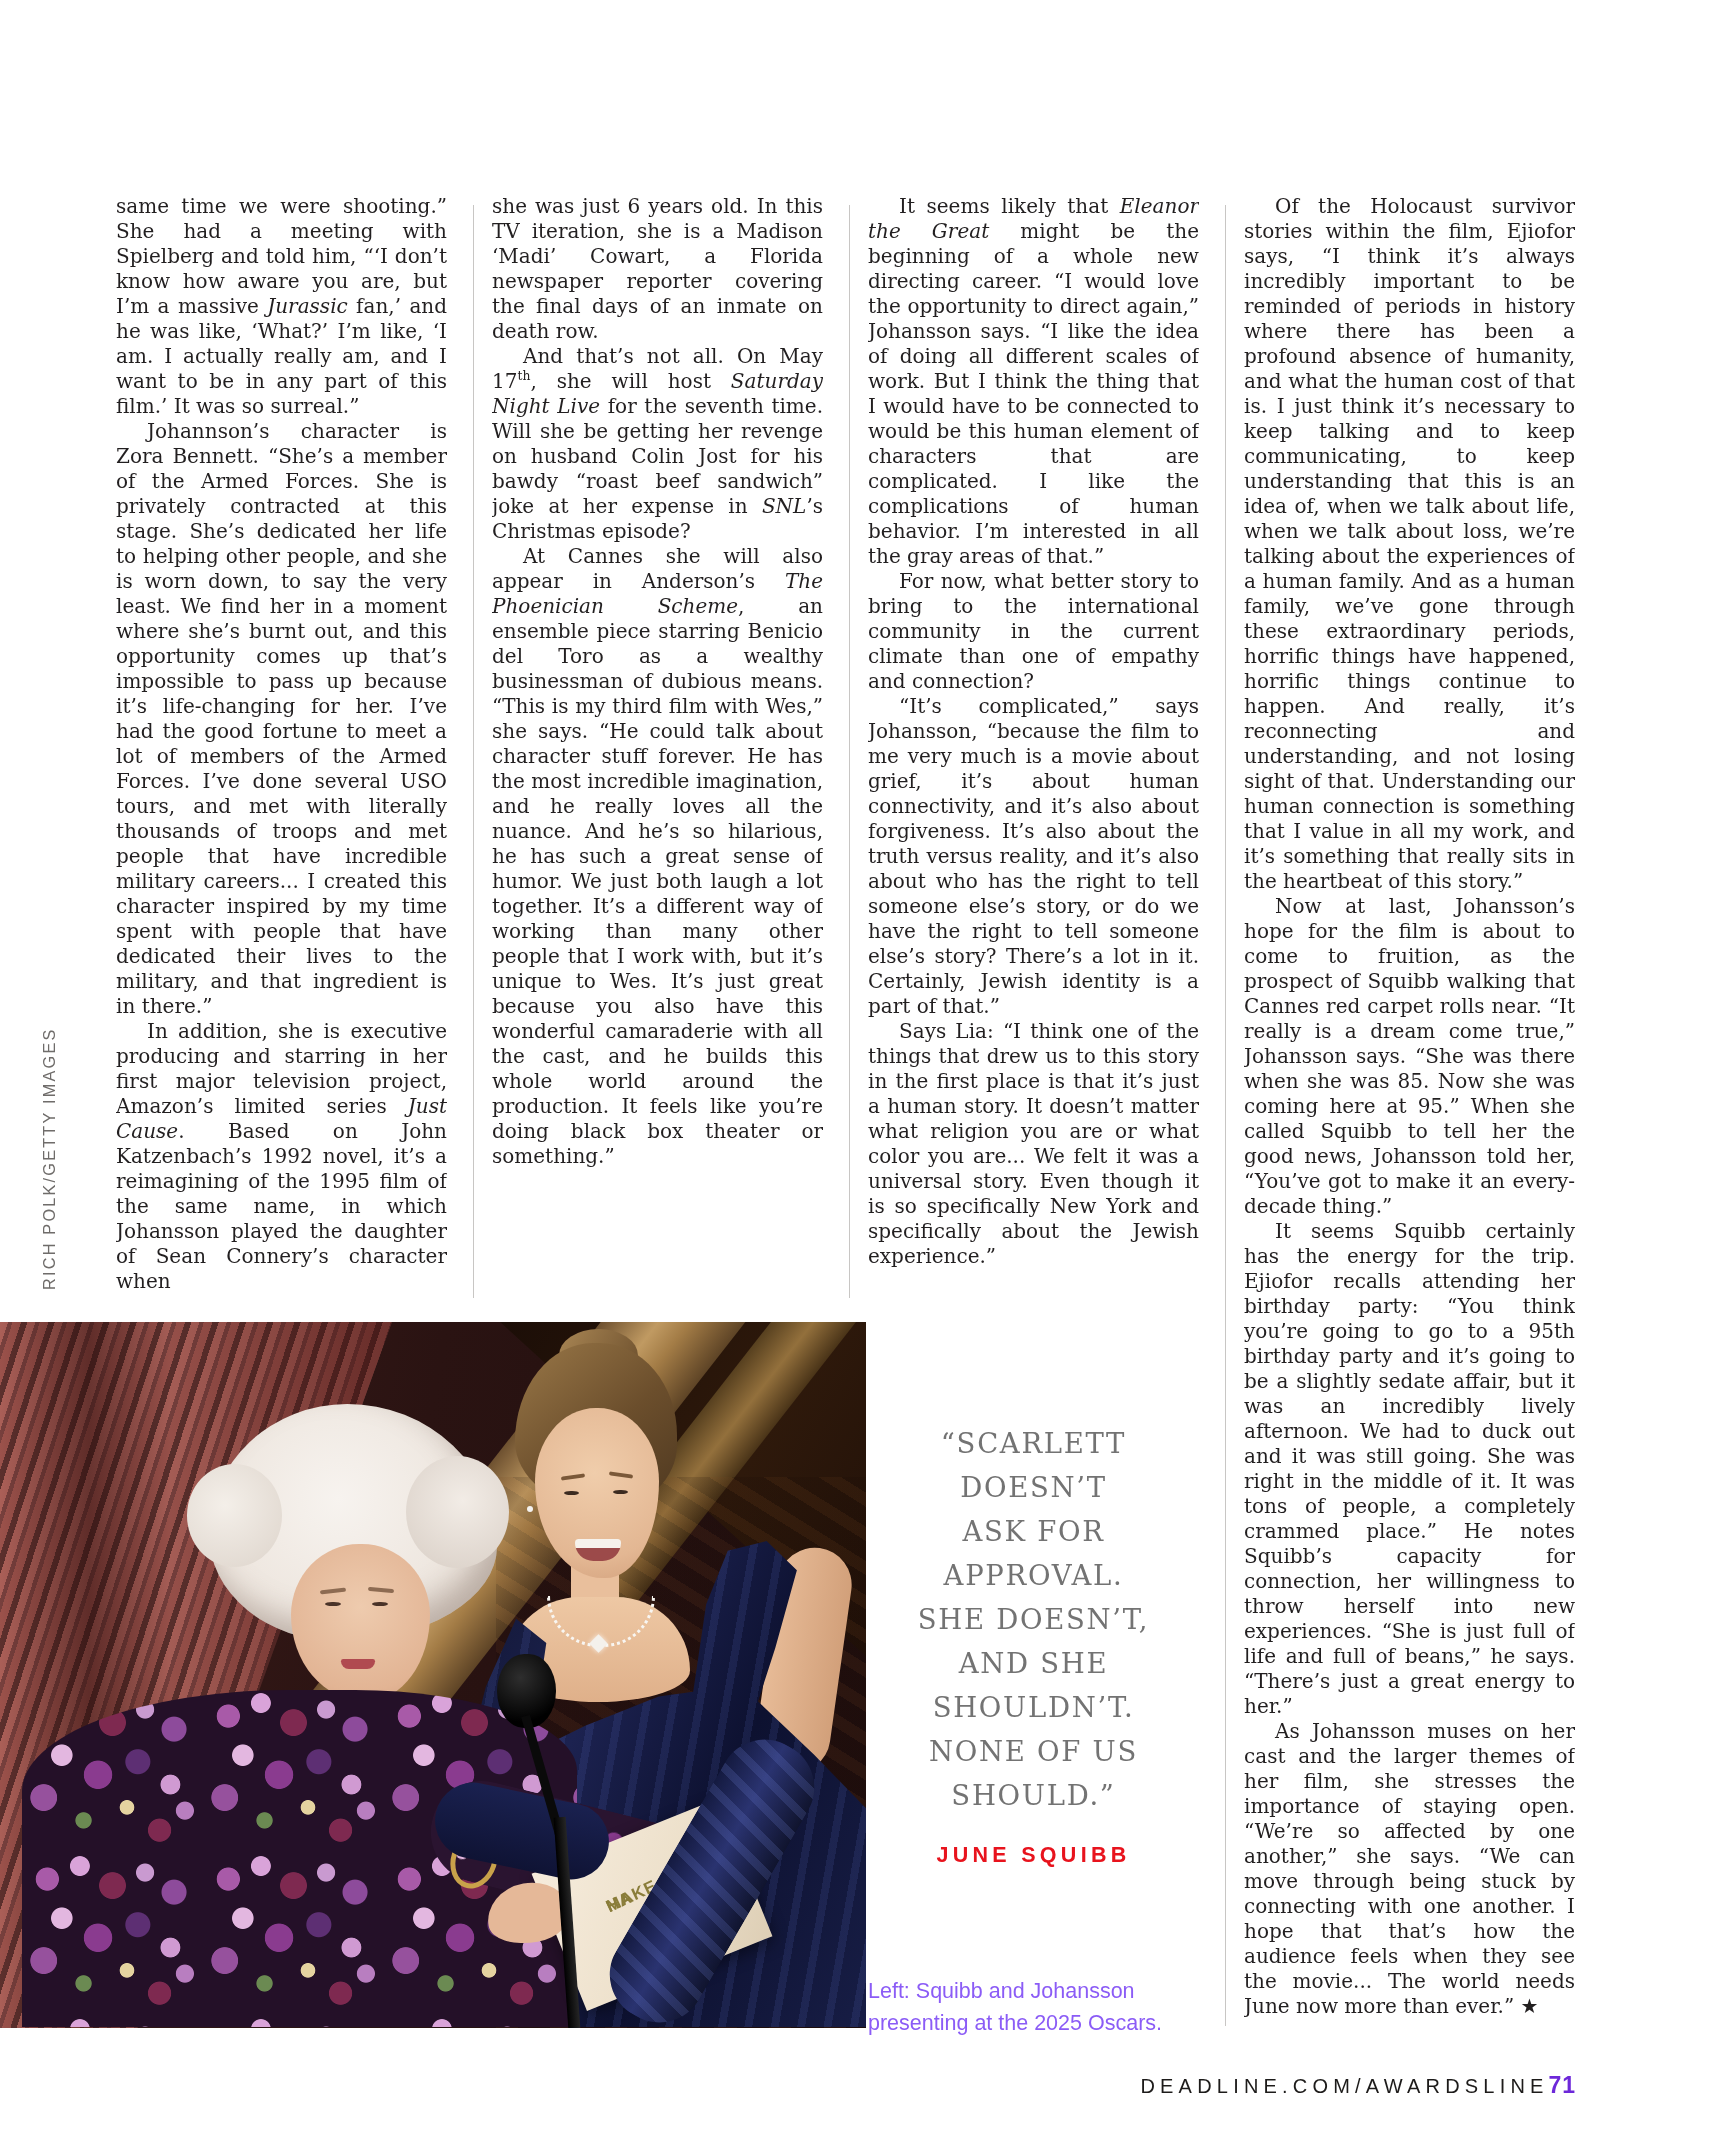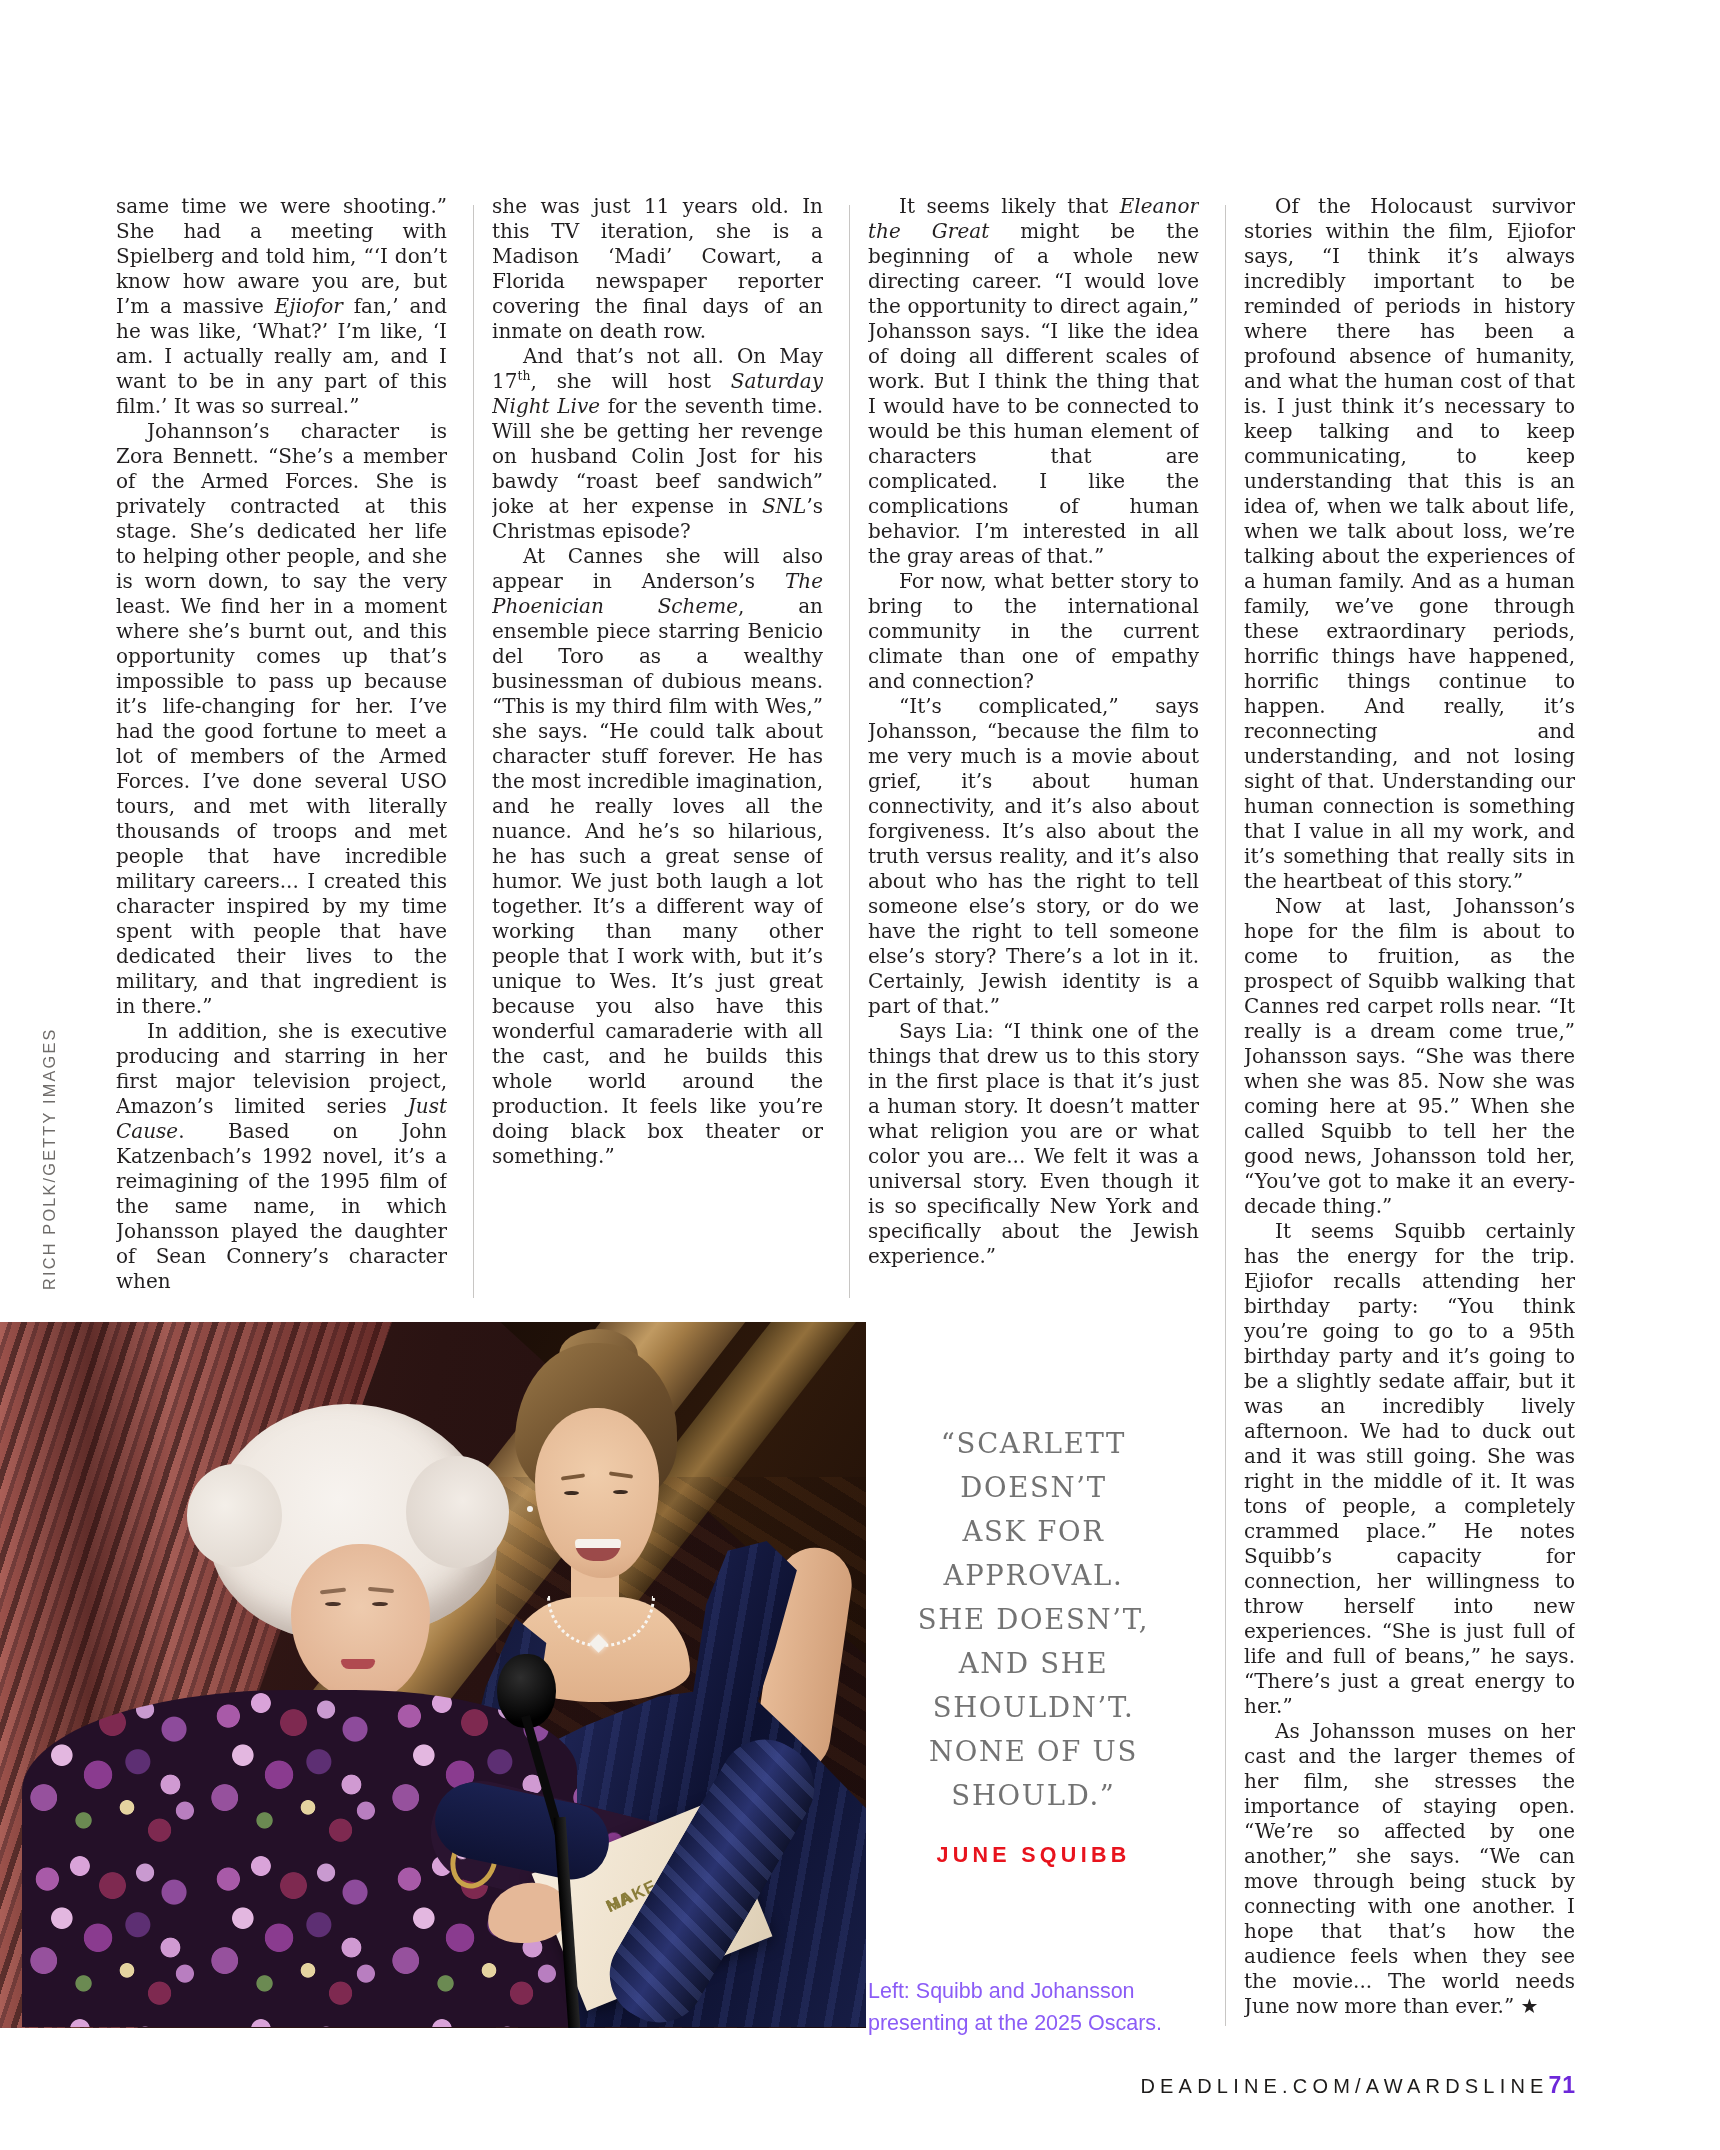--- a/index.html
+++ b/index.html
@@ -177,26 +177,26 @@
   .ph-mic-pole { left:561px; top:495px; width:12px; height:213px; z-index:9;
       background:linear-gradient(90deg,#000,#262626); transform:rotate(-4deg); }
 </style>
 </head>
 <body>
 
 <div class="page">
 
   <div class="columns">
       <div class="col col-a">
-        <p class="para"><span>same time we were shooting.” She had a meeting with Spielberg and told him, “‘I don’t know how aware you are, but I’m a massive </span><em>Ejiofor</em><span> fan,’ and he was like, ‘What?’ I’m like, ‘I am. I actually really am, and I want to be in any part of this film.’ It was so surreal.”</span></p>
+        <p class="para"><span>same time we were shooting.” She had a meeting with Spielberg and told him, “‘I don’t know how aware you are, but I’m a massive </span><em>Jurassic</em><span> fan,’ and he was like, ‘What?’ I’m like, ‘I am. I actually really am, and I want to be in any part of this film.’ It was so surreal.”</span></p>
         <p class="para indent"><span>Johannson’s character is Zora Bennett. “She’s a member of the Armed Forces. She is privately contracted at this stage. She’s dedicated her life to helping other people, and she is worn down, to say the very least. We find her in a moment where she’s burnt out, and this opportunity comes up that’s impossible to pass up because it’s life-changing for her. I’ve had the good fortune to meet a lot of members of the Armed Forces. I’ve done several USO tours, and met with literally thousands of troops and met people that have incredible military careers... I created this character inspired by my time spent with people that have dedicated their lives to the military, and that ingredient is in there.”</span></p>
         <p class="para indent"><span>In addition, she is executive producing and starring in her first major television project, Amazon’s limited series </span><em>Just Cause</em><span>. Based on John Katzenbach’s 1992 novel, it’s a reimagining of the 1995 film of the same name, in which Johansson played the daughter of Sean Connery’s character when</span></p>
       </div>
       <div class="col col-b">
-        <p class="para"><span>she was just 11 years old. In this TV iteration, she is a Madison ‘Madi’ Cowart, a Florida newspaper reporter covering the final days of an inmate on death row.</span></p>
+        <p class="para"><span>she was just 6 years old. In this TV iteration, she is a Madison ‘Madi’ Cowart, a Florida newspaper reporter covering the final days of an inmate on death row.</span></p>
         <p class="para indent"><span>And that’s not all. On May 17</span><sup>th</sup><span>, she will host </span><em>Saturday Night Live</em><span> for the seventh time. Will she be getting her revenge on husband Colin Jost for his bawdy “roast beef sandwich” joke at her expense in </span><em>SNL</em><span>’s Christmas episode?</span></p>
         <p class="para indent"><span>At Cannes she will also appear in Anderson’s </span><em>The Phoenician Scheme</em><span>, an ensemble piece starring Benicio del Toro as a wealthy businessman of dubious means. “This is my third film with Wes,” she says. “He could talk about character stuff forever. He has the most incredible imagination, and he really loves all the nuance. And he’s so hilarious, he has such a great sense of humor. We just both laugh a lot together. It’s a different way of working than many other people that I work with, but it’s unique to Wes. It’s just great because you also have this wonderful camaraderie with all the cast, and he builds this whole world around the production. It feels like you’re doing black box theater or something.”</span></p>
       </div>
       <div class="col col-c">
         <p class="para indent"><span>It seems likely that </span><em>Eleanor the Great</em><span> might be the beginning of a whole new directing career. “I would love the opportunity to direct again,” Johansson says. “I like the idea of doing all different scales of work. But I think the thing that I would have to be connected to would be this human element of characters that are complicated. I like the complications of human behavior. I’m interested in all the gray areas of that.”</span></p>
         <p class="para indent"><span>For now, what better story to bring to the international community in the current climate than one of empathy and connection?</span></p>
         <p class="para indent"><span>“It’s complicated,” says Johansson, “because the film to me very much is a movie about grief, it’s about human connectivity, and it’s also about forgiveness. It’s also about the truth versus reality, and it’s also about who has the right to tell someone else’s story, or do we have the right to tell someone else’s story? There’s a lot in it. Certainly, Jewish identity is a part of that.”</span></p>
         <p class="para indent"><span>Says Lia: “I think one of the things that drew us to this story in the first place is that it’s just a human story. It doesn’t matter what religion you are or what color you are... We felt it was a universal story. Even though it is so specifically New York and specifically about the Jewish experience.”</span></p>
       </div>
       <div class="col col-d">

